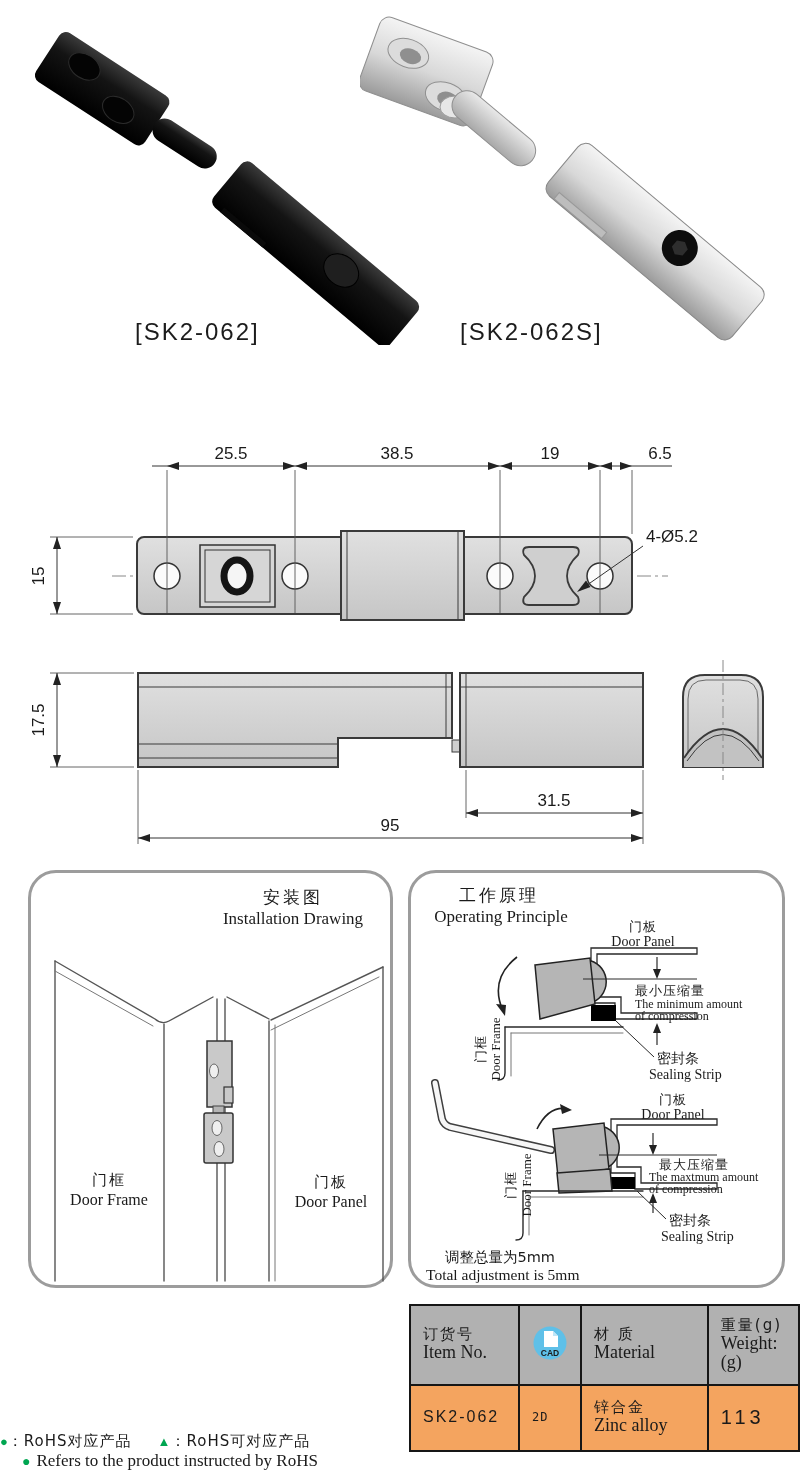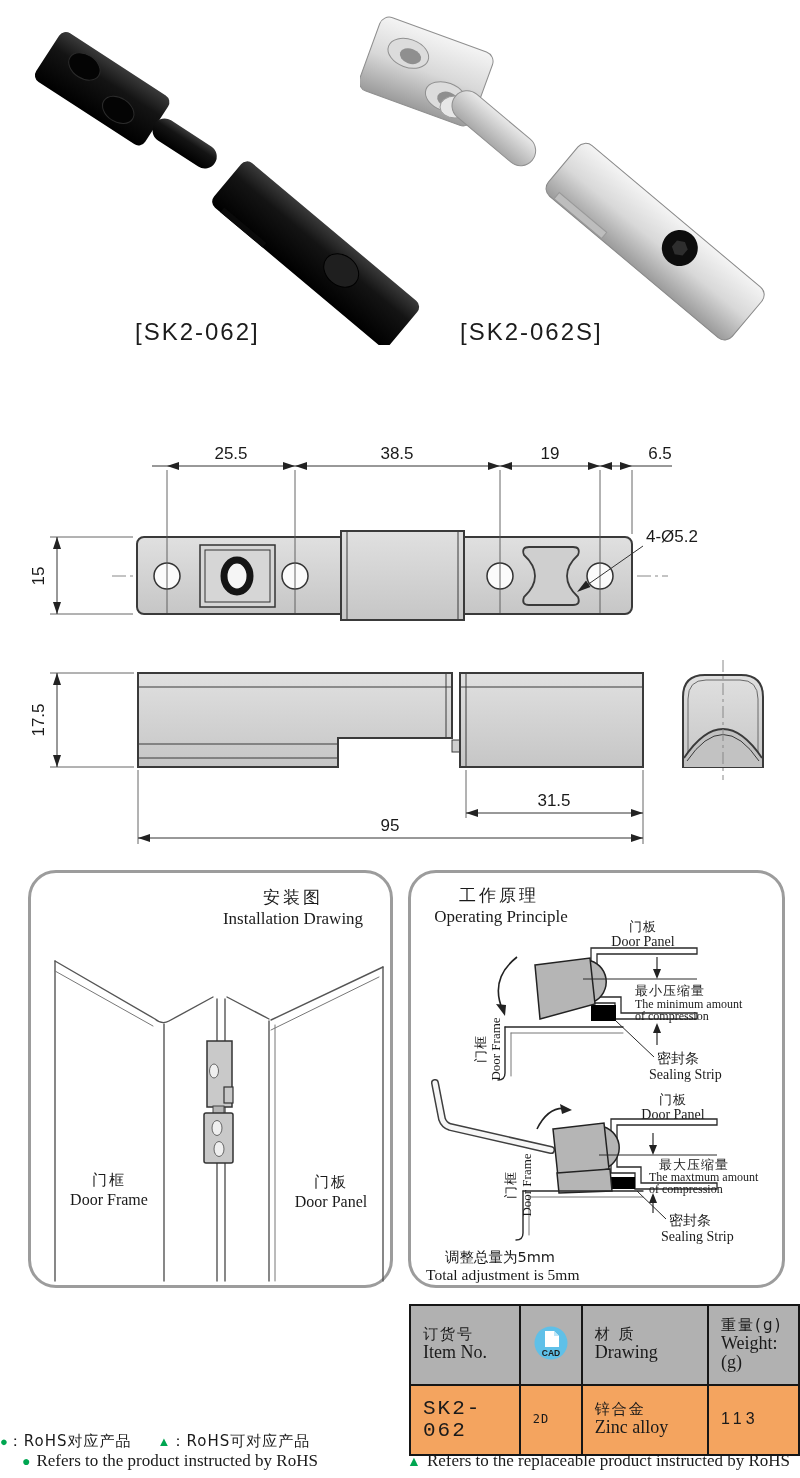--- a/index.html
+++ b/index.html
@@ -26,22 +26,22 @@
   .outline{fill:none;stroke:#555;stroke-width:1.4;stroke-linejoin:round;stroke-linecap:round;}
   .thin{fill:none;stroke:#777;stroke-width:1;}
   
   .spec{position:absolute;left:409px;top:1304px;border-collapse:collapse;table-layout:fixed;}
   .spec td{border:2px solid #161616;vertical-align:middle;padding:12px;line-height:1.05;}
   .spec tr.hdr td{background:var(--gray);height:44px;}
   .spec tr.r1 td{background:var(--orange);height:40px;}
   .spec tr.r2 td{background:#fff;height:40px;}
   .cell-zh{font-family:"DejaVu Sans",sans-serif;font-size:15px;letter-spacing:2px;display:block;}
   .cell-en{font-family:"Liberation Serif",serif;font-size:18px;display:block;}
-  .item-no{font-family:Liberation Mono, monospace;font-size:21px;letter-spacing:2px;}
-  .wt{font-size:16px;letter-spacing:4px;}
+  .item-no{font-family:Liberation Sans, sans-serif;font-size:16px;letter-spacing:2px;}
+  .wt{font-size:20px;letter-spacing:4px;}
   .cad2d{font-family:"DejaVu Sans Mono",monospace;font-size:12px;letter-spacing:1px;}
   
   .legend{position:absolute;left:0;top:1432px;width:786px;font-size:15px;}
   .legend .zhpart{font-family:"DejaVu Sans",sans-serif;letter-spacing:1px;}
   .mark{color:var(--green);font-size:13px;}
   .legend .gap{display:inline-block;width:26px;}
   .notes{position:absolute;left:22px;top:1451px;width:768px;display:flex;justify-content:space-between;
          font-family:"Liberation Serif",serif;font-size:17px;}
   .notes .mark{font-size:14px;margin-right:6px;}
 </style>
@@ -327,21 +327,21 @@
       <td>
         <svg width="36" height="36" viewBox="0 0 36 36">
           <circle cx="18" cy="18" r="16.5" fill="var(--blue)"></circle>
           <path d="M12,6 h9 l5,5 v11 h-14 z" fill="#fff"></path>
           <path d="M21,6 v5 h5 z" fill="#bfe6f7"></path>
           <text x="18" y="31" text-anchor="middle" font-size="8.5" font-weight="bold" fill="#fff" style="font-family:'Liberation Sans',sans-serif">CAD</text>
         </svg>
       </td>
       <td>
         <span class="cell-zh">材 质</span>
-        <span class="cell-en">Drawing</span>
+        <span class="cell-en">Material</span>
       </td>
       <td>
         <span class="cell-zh">重量(g)</span>
         <span class="cell-en">Weight:(g)</span>
       </td>
     </tr>
     <tr class="r1">
       <td class="item-no">SK2-062</td>
       <td class="cad2d">2D</td>
       <td>
@@ -351,16 +351,15 @@
       <td class="wt">113</td>
     </tr>
   </tbody>
     </table>
 
   <div class="legend">
     <span class="mark">●</span><span class="zhpart">：RoHS对应产品</span><span class="gap"></span><span class="mark">▲</span><span class="zhpart">：RoHS可对应产品</span>
   </div>
   <div class="notes">
     <span><span class="mark">●</span><span>Refers to the product instructed by RoHS</span></span>
-    <span><span class="mark">▲</span><span>Refers to the replaceable product instructed by RoHS</span></span>
   </div>
 
 </div>
 
 </body></html>

